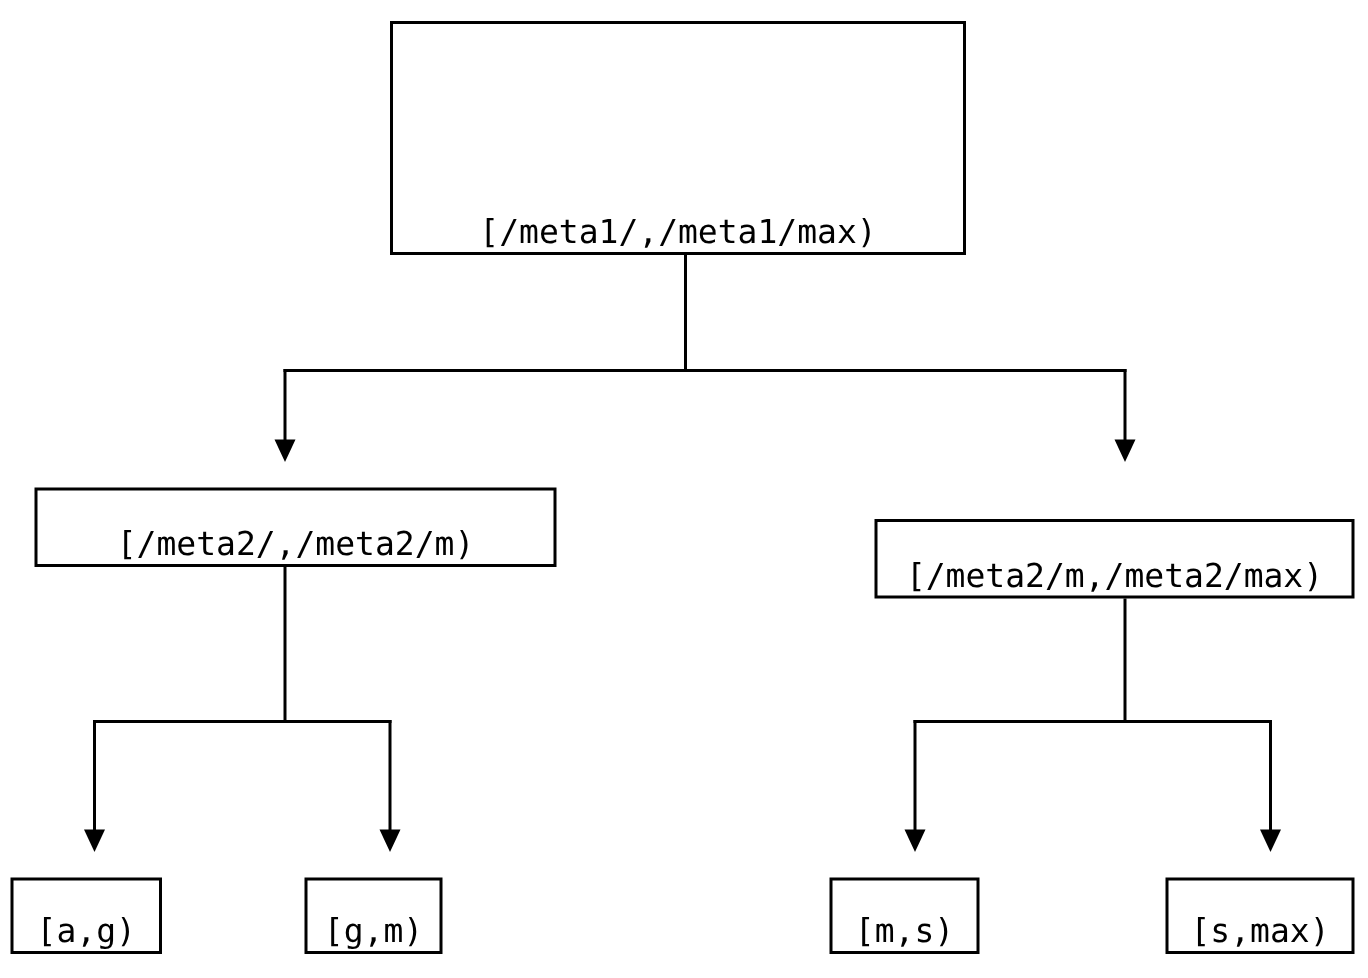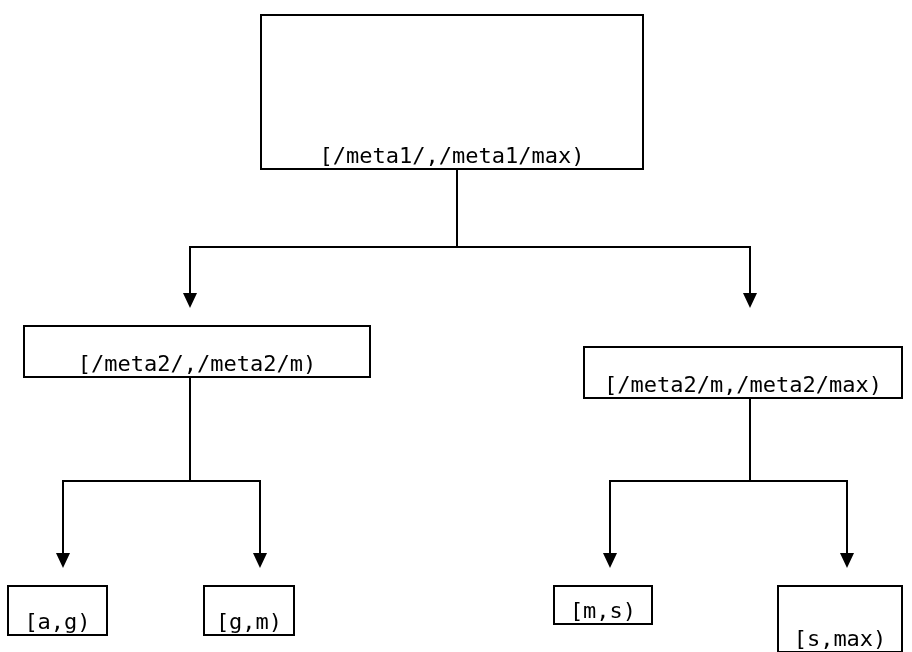--- a/index.html
+++ b/index.html
@@ -40,22 +40,22 @@
     justify-content: center;
     font-size: 22px;
     color: #000000;
     white-space: nowrap;
   }
   .node-root      { left: 260px; top: 14px;  width: 384px; height: 156px; }
   .node-l2-left   { left: 23px;  top: 325px; width: 348px; height: 53px; }
   .node-l2-right  { left: 583px; top: 325px; width: 320px; height: 53px; margin-top: 21px; }
   .node-leaf-ag   { left: 7px;   top: 585px; width: 101px; height: 51px; }
   .node-leaf-gm   { left: 203px; top: 585px; width: 92px; height: 51px; }
-  .node-leaf-ms   { left: 553px; top: 585px; width: 100px; height: 40px; }
-  .node-leaf-smax { left: 777px; top: 585px; width: 126px; height: 68px; }
+  .node-leaf-ms   { left: 553px; top: 585px; width: 100px; height: 51px; }
+  .node-leaf-smax { left: 777px; top: 585px; width: 126px; height: 51px; }
 </style>
 </head>
 <body>
 
 <div class="canvas">
 
   <svg class="connectors" viewBox="0 0 912 652" xmlns="http://www.w3.org/2000/svg">
 
     <g>
       <line x1="457" y1="168" x2="457" y2="248"></line>

